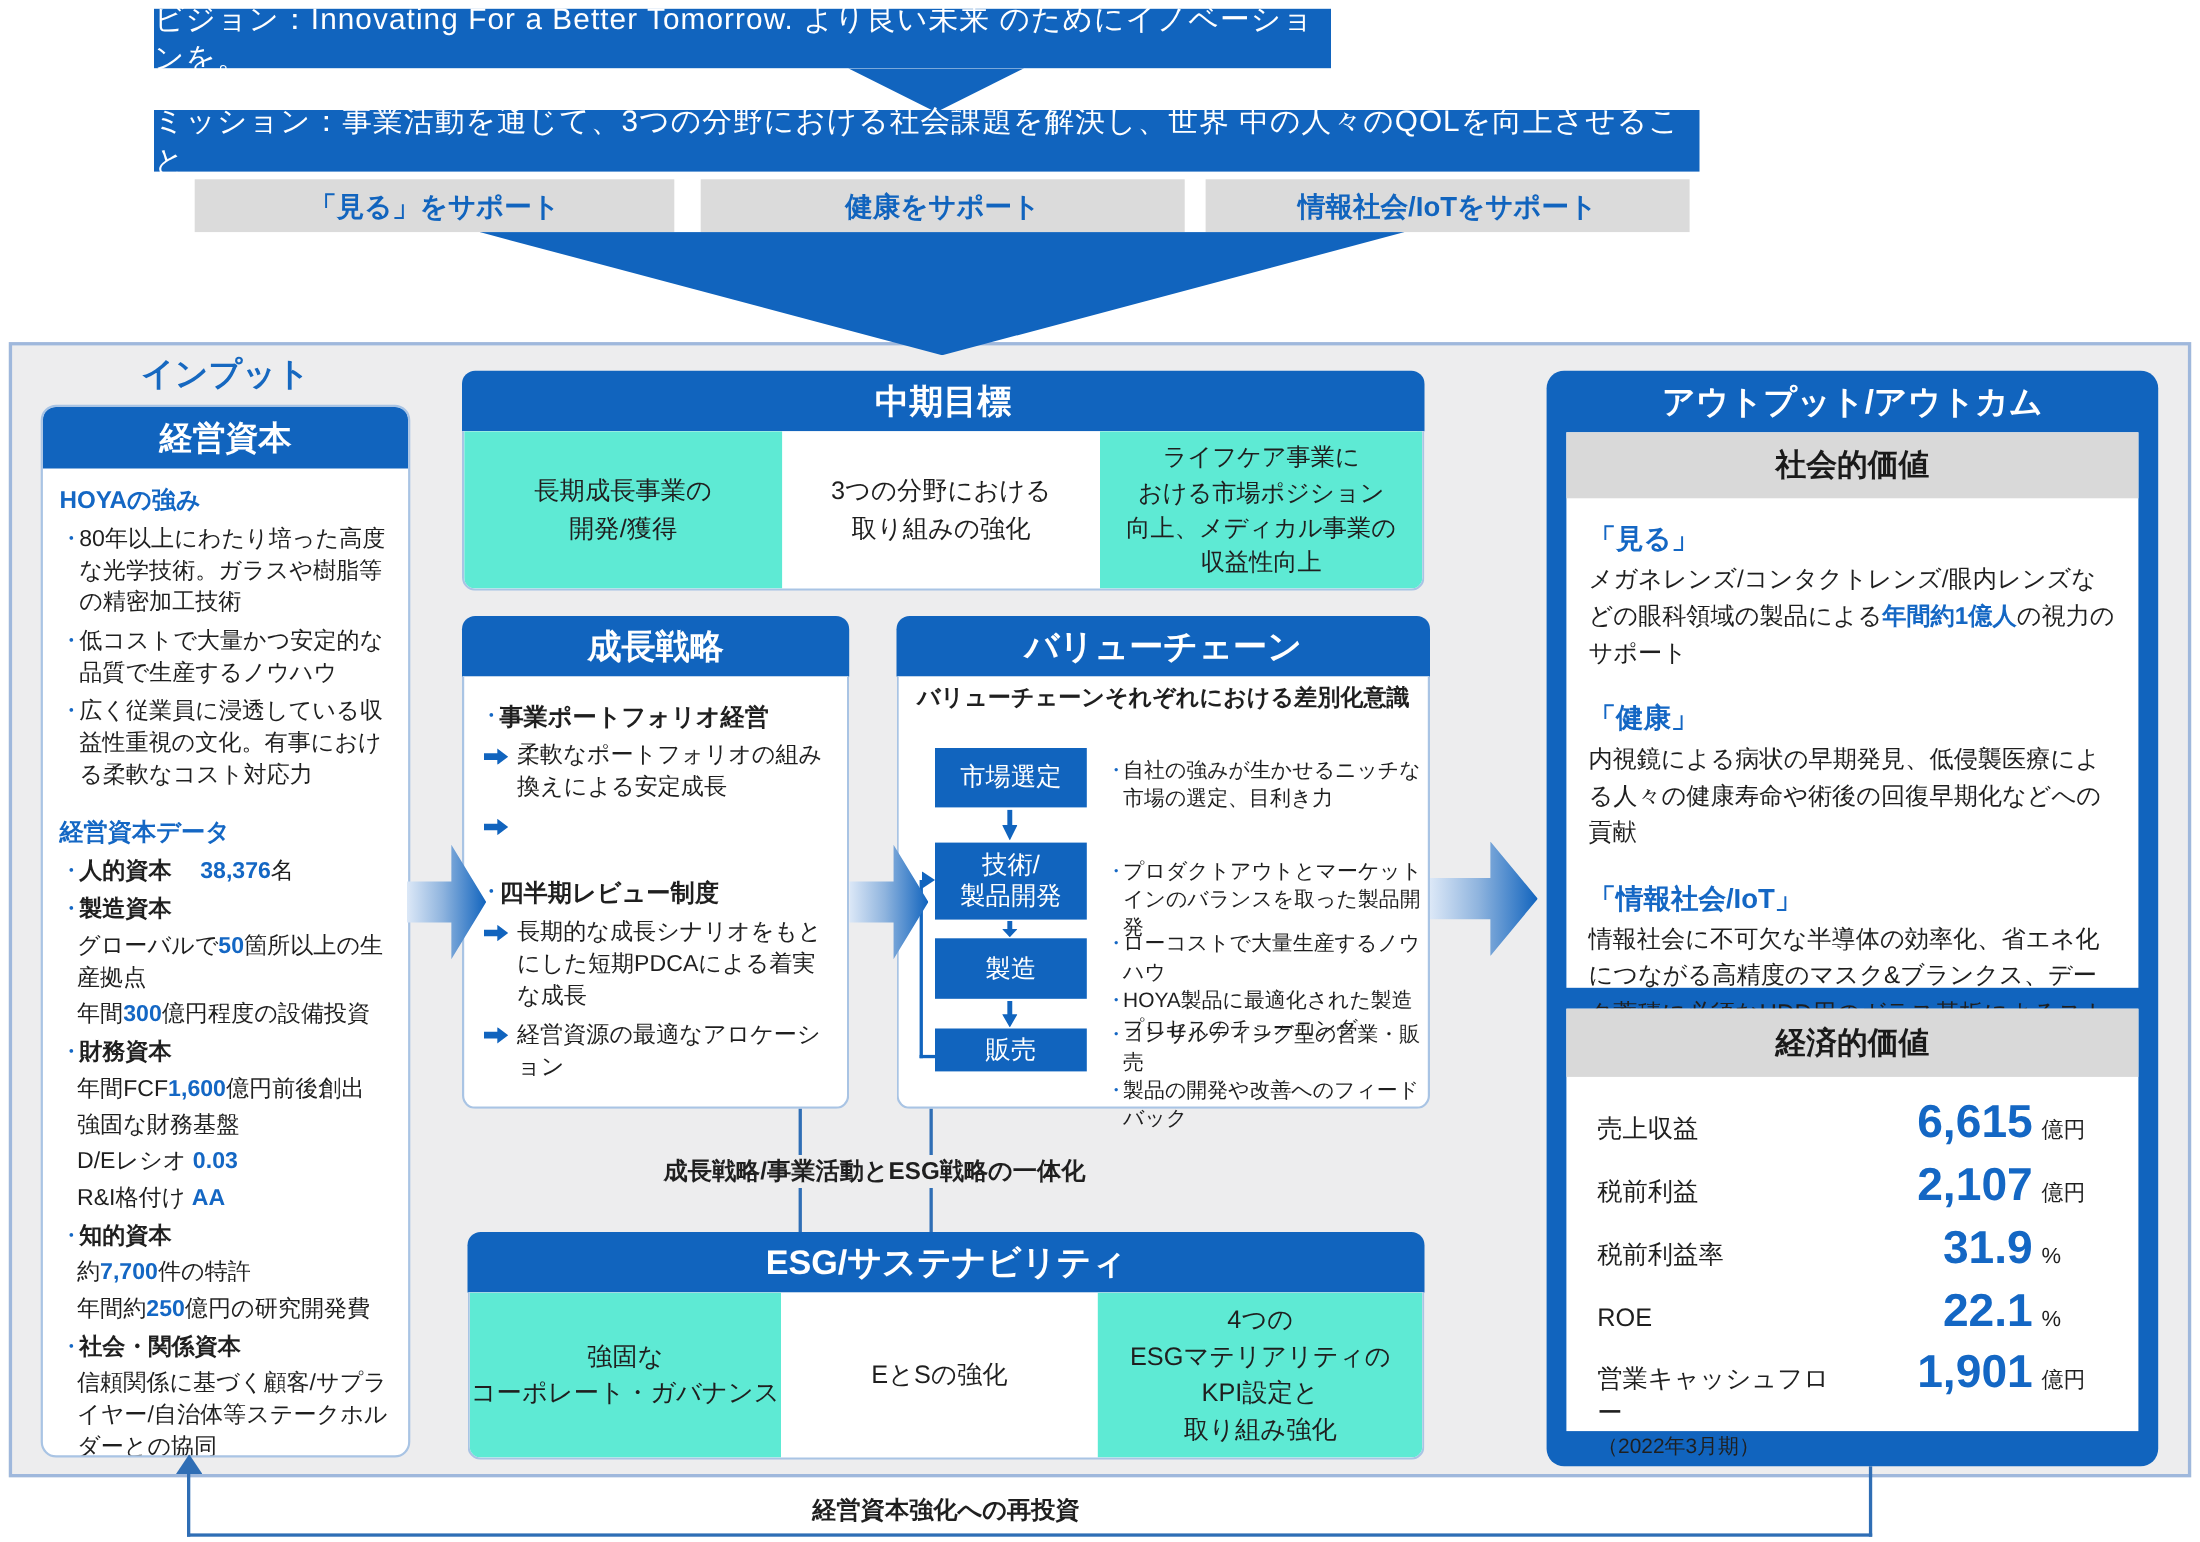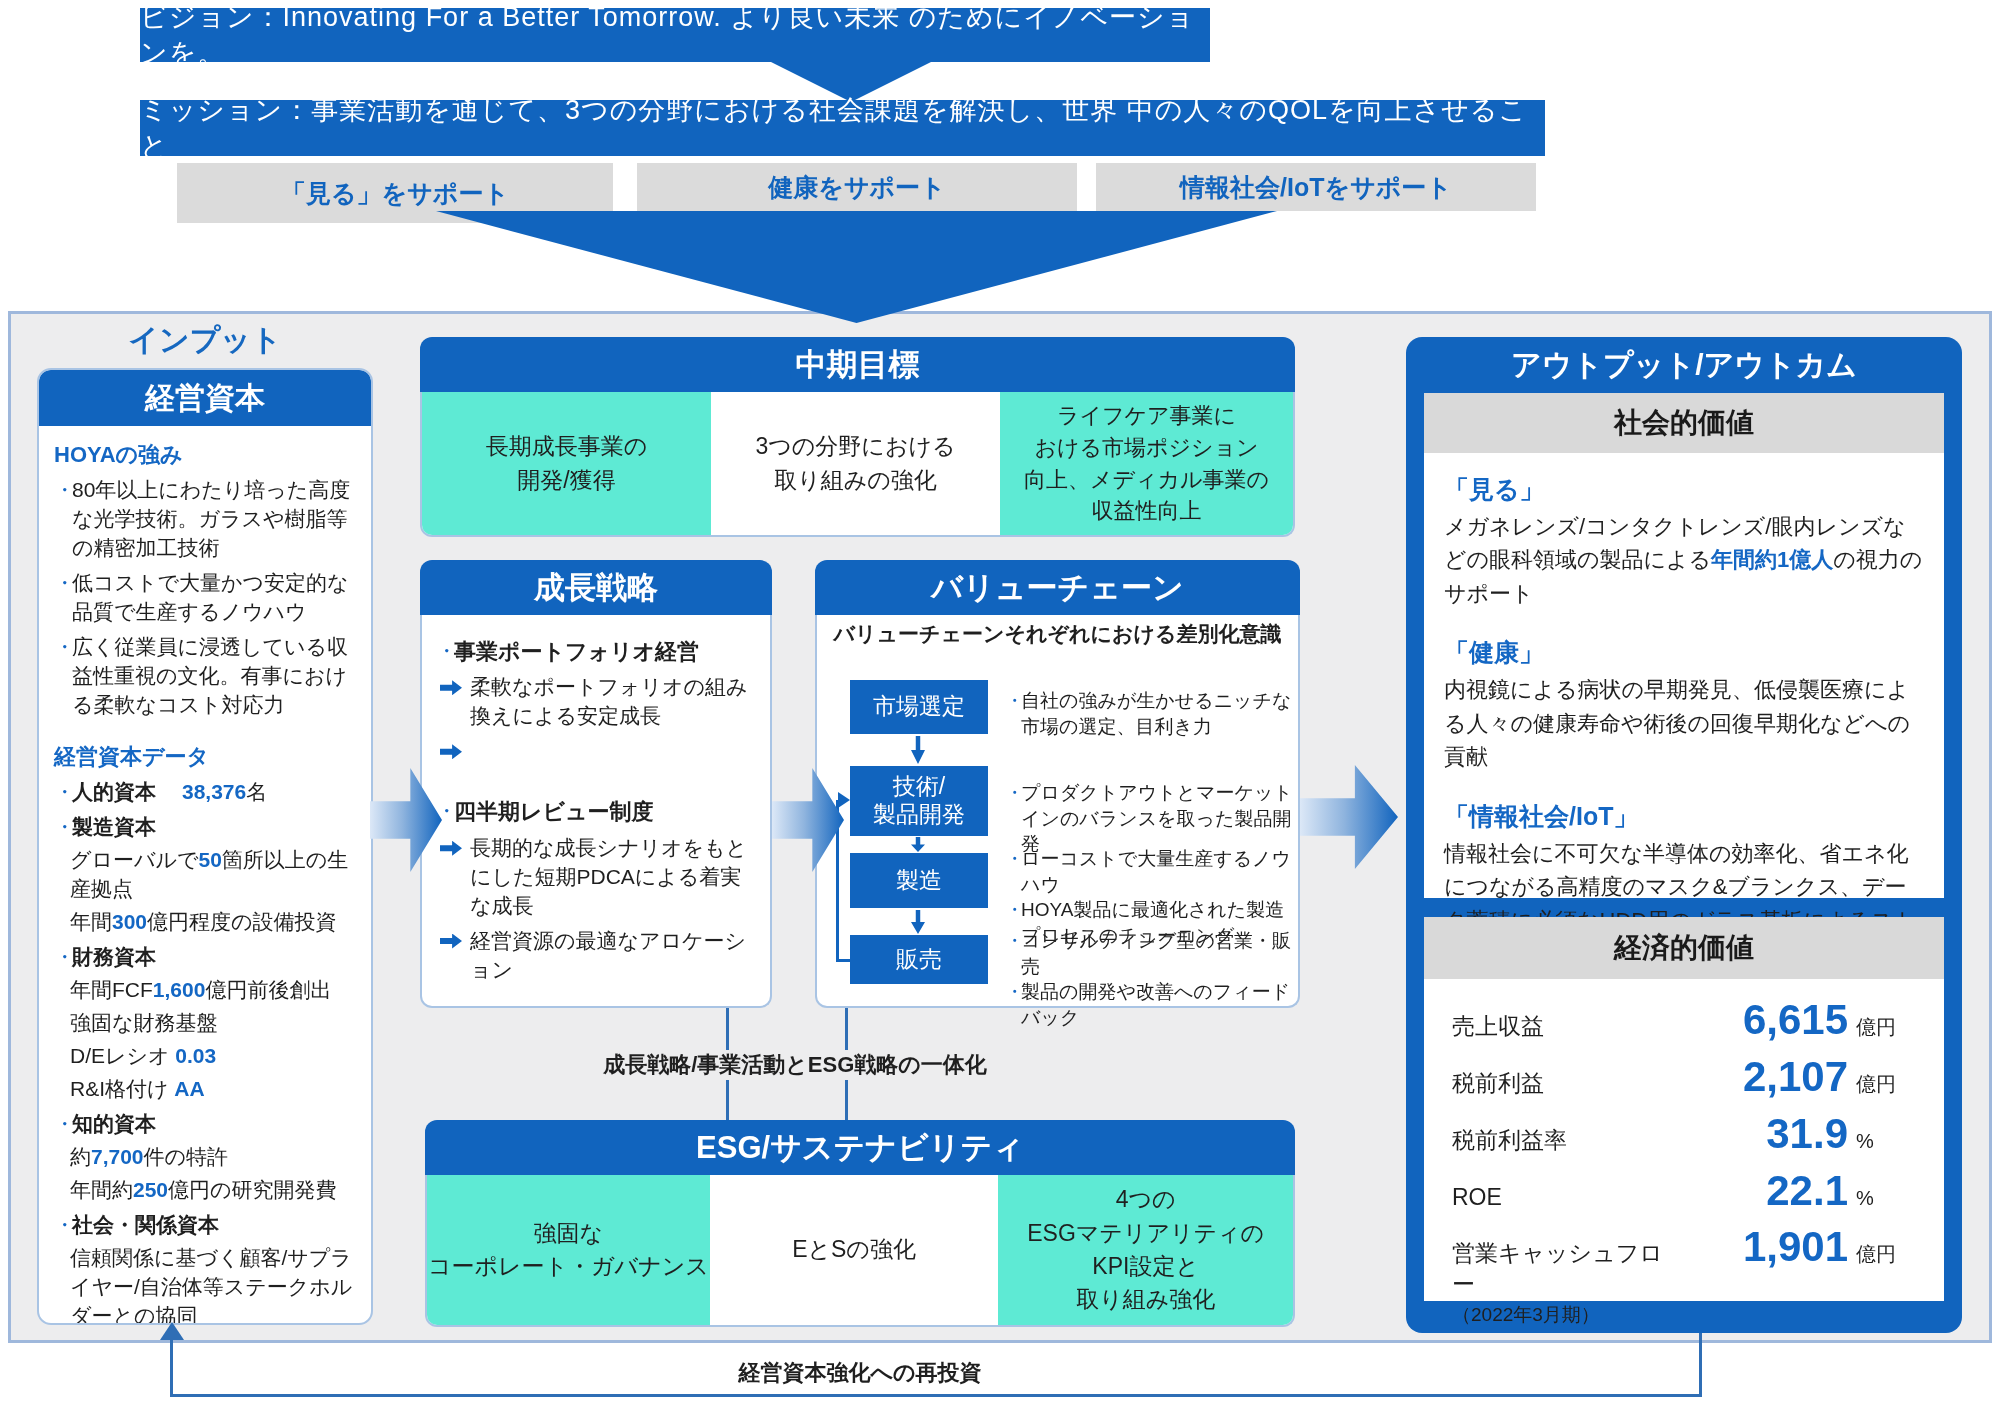--- a/index.html
+++ b/index.html
@@ -56,21 +56,21 @@
 
   <div class="abs banner" style="left:140px;top:8px;width:1070px;height:54px;">
     <span>ビジョン：Innovating For a Better Tomorrow. より良い未来 のためにイノベーションを。</span>
   </div>
   <div class="abs tri-down" style="left:771px;top:62px;width:160px;height:40px;"></div>
 
   <div class="abs banner" style="left:140px;top:100px;width:1405px;height:56px;">
     <span>ミッション：事業活動を通じて、3つの分野における社会課題を解決し、世界 中の人々のQOLを向上させること</span>
   </div>
 
-  <div class="abs support" style="left:177px;top:163px;width:436px;height:60px;">
+  <div class="abs support" style="left:177px;top:163px;width:436px;height:48px;">
     <span>「見る」をサポート</span>
   </div>
   <div class="abs support" style="left:1096px;top:163px;width:440px;height:48px;">
     <span>情報社会/IoTをサポート</span>
   </div>
   <div class="abs support" style="left:637px;top:163px;width:440px;height:48px;">
     <span>健康をサポート</span>
   </div>
 
   <div class="abs tri-down" style="left:436px;top:211px;width:841px;height:112px;z-index:3;"></div>
@@ -191,21 +191,21 @@
   <div class="abs varrow" style="left:911px;top:736px;width:14px;height:28px;"></div>
   <div class="abs stage" style="left:850px;top:766px;width:138px;height:70px;">
       <span class="pre">技術/
 製品開発</span>
     </div>
   <div class="abs varrow" style="left:911px;top:837px;width:14px;height:15px;"></div>
   <div class="abs stage" style="left:850px;top:853px;width:138px;height:55px;">
       <span class="pre">製造</span>
     </div>
   <div class="abs varrow" style="left:911px;top:910px;width:14px;height:24px;"></div>
-  <div class="abs stage" style="left:850px;top:935px;width:138px;height:49px;">
+  <div class="abs stage" style="left:850px;top:935px;width:138px;height:39px;">
       <span class="pre">販売</span>
     </div>
 
   <div class="abs" style="left:836px;top:800px;width:14px;height:162px;border-left:3px solid #1164BE;border-bottom:3px solid #1164BE;box-sizing:border-box;"></div>
   <div class="abs tri-right" style="left:838px;top:792px;width:12px;height:16px;"></div>
 
   <div class="abs vcnote" style="left:1005px;top:688px;width:292px;">
     <div style="display:flex;">
         <span class="dot">・</span>
         <span>自社の強みが生かせるニッチな市場の選定、目利き力</span>

